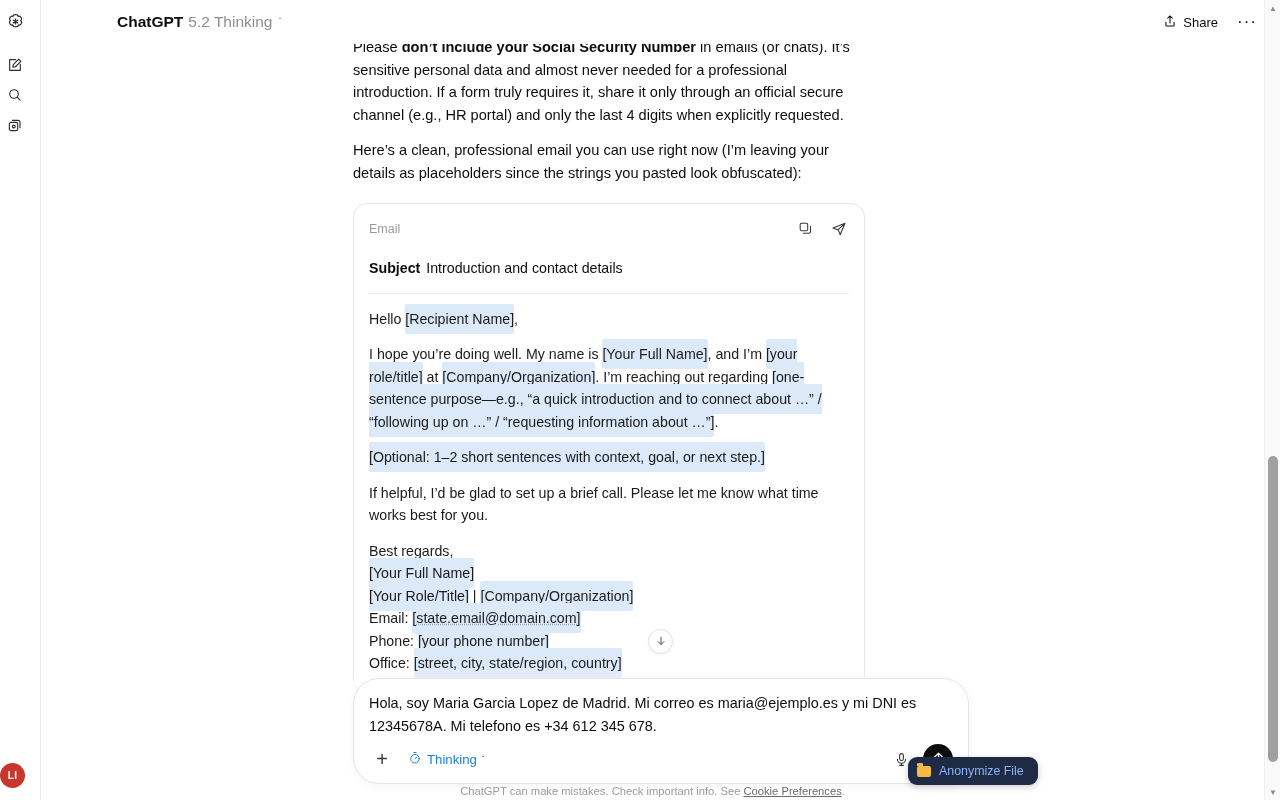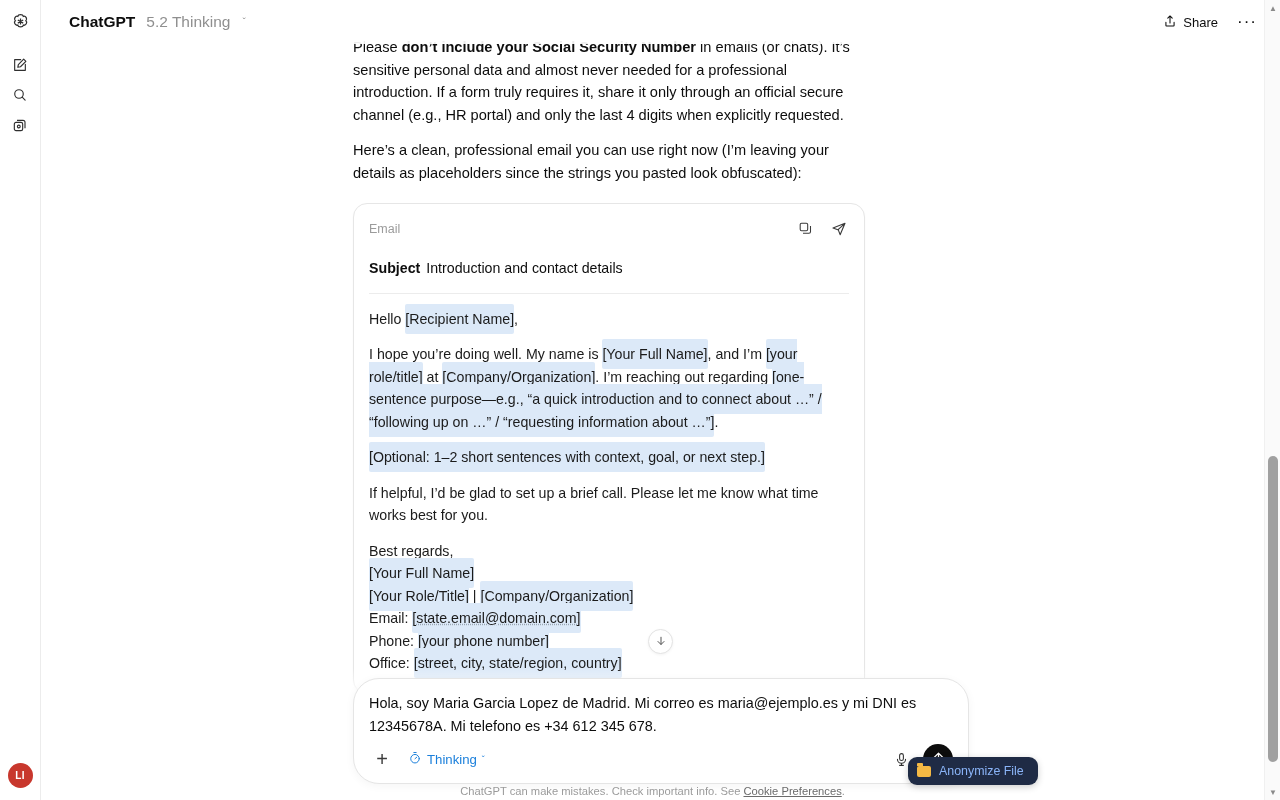--- a/index.html
+++ b/index.html
@@ -10,21 +10,21 @@
     overflow: hidden;
   }
   body { position: relative; }
 
   
   .rail {
     position: absolute; left: 0; top: 0;
     width: 41px; height: 800px;
     background: #ffffff;
     border-right: 1px solid #ececec;
-    display: flex; flex-direction: column; align-items: center;
+    display: flex; flex-direction: column; 
     z-index: 6;
   }
   .rail-icon {
     width: 30px; height: 30px;
     display: flex; align-items: center; justify-content: center;
     color: #2f2f2f;
     border-radius: 7px;
     cursor: pointer;
   }
   .rail-logo { margin-top: 6px; }
@@ -41,22 +41,22 @@
 
   
   .header {
     position: absolute; left: 41px; top: 0; right: 0; height: 44px;
     display: flex; align-items: center;
     padding: 0 18px 0 20px;
     background: rgba(255,255,255,0.92);
     z-index: 5;
   }
   .model-switch {
-    display: flex; align-items: baseline; gap: 11px;
-    padding: 4px 8px; border-radius: 8px; cursor: pointer;
+    display: flex; align-items: baseline; gap: 5px;
+    padding: 4px 8px; border-radius: 8px; cursor: pointer; margin-left: 48px;
   }
   .model-name { font-size: 15.5px; font-weight: 600; color: #0d0d0d; }
   .model-variant { font-size: 15.5px; font-weight: 400; color: #8f8f8f; }
   .chev { font-size: 10px; color: #8f8f8f; margin-left: 1px; position: relative; top: -1px; }
   .header-right { margin-left: auto; display: flex; align-items: center; gap: 4px; }
   .share-btn {
     display: flex; align-items: center; gap: 6px;
     font-size: 13px; color: #0d0d0d;
     padding: 6px 10px; border-radius: 16px; cursor: pointer;
     background: transparent; border: none;

